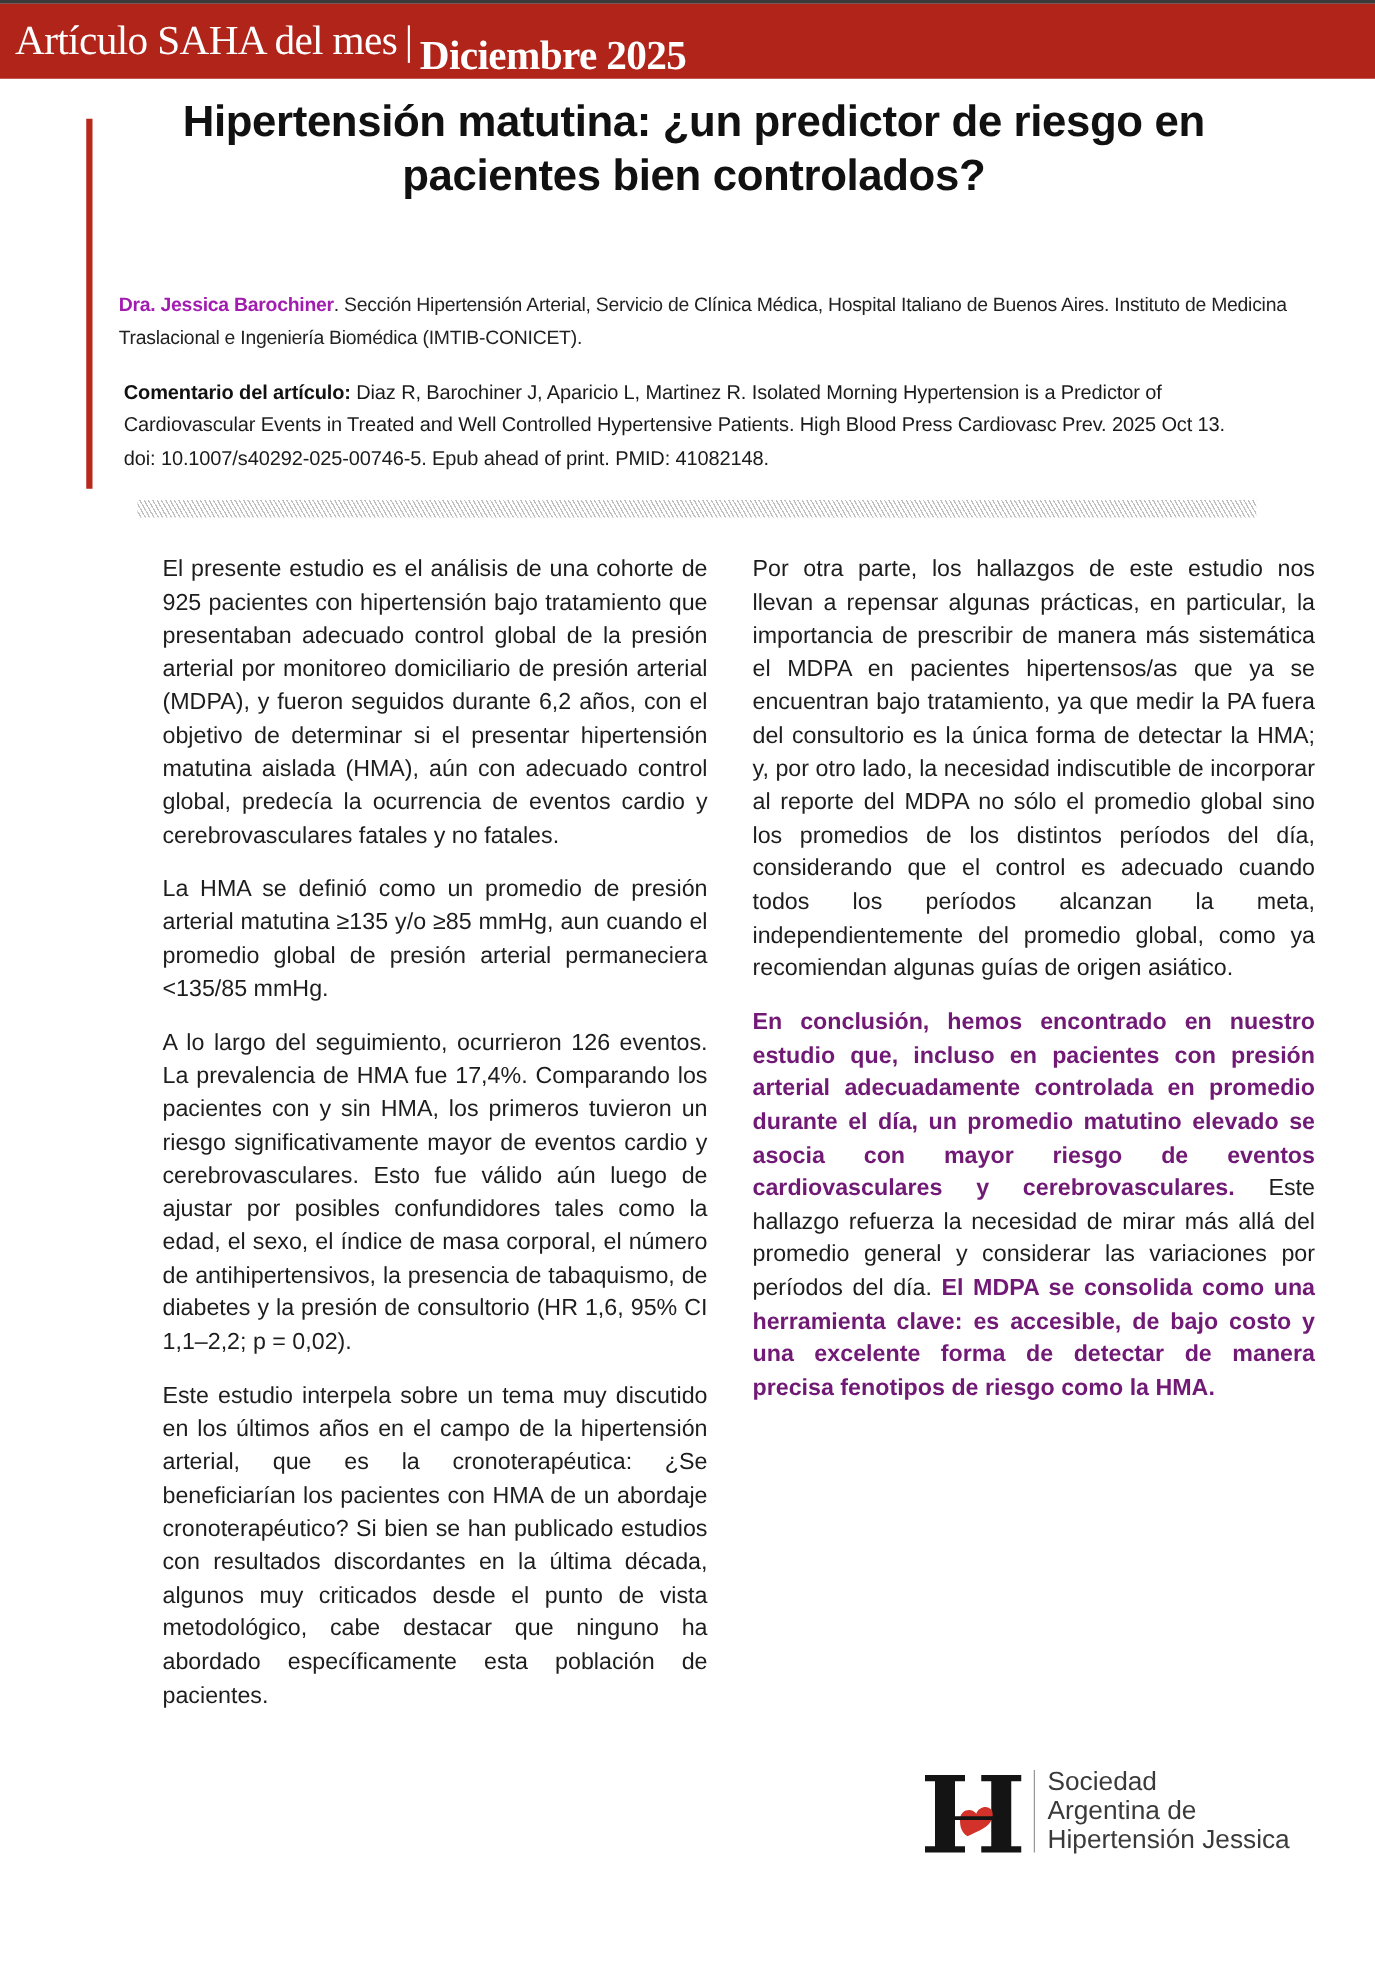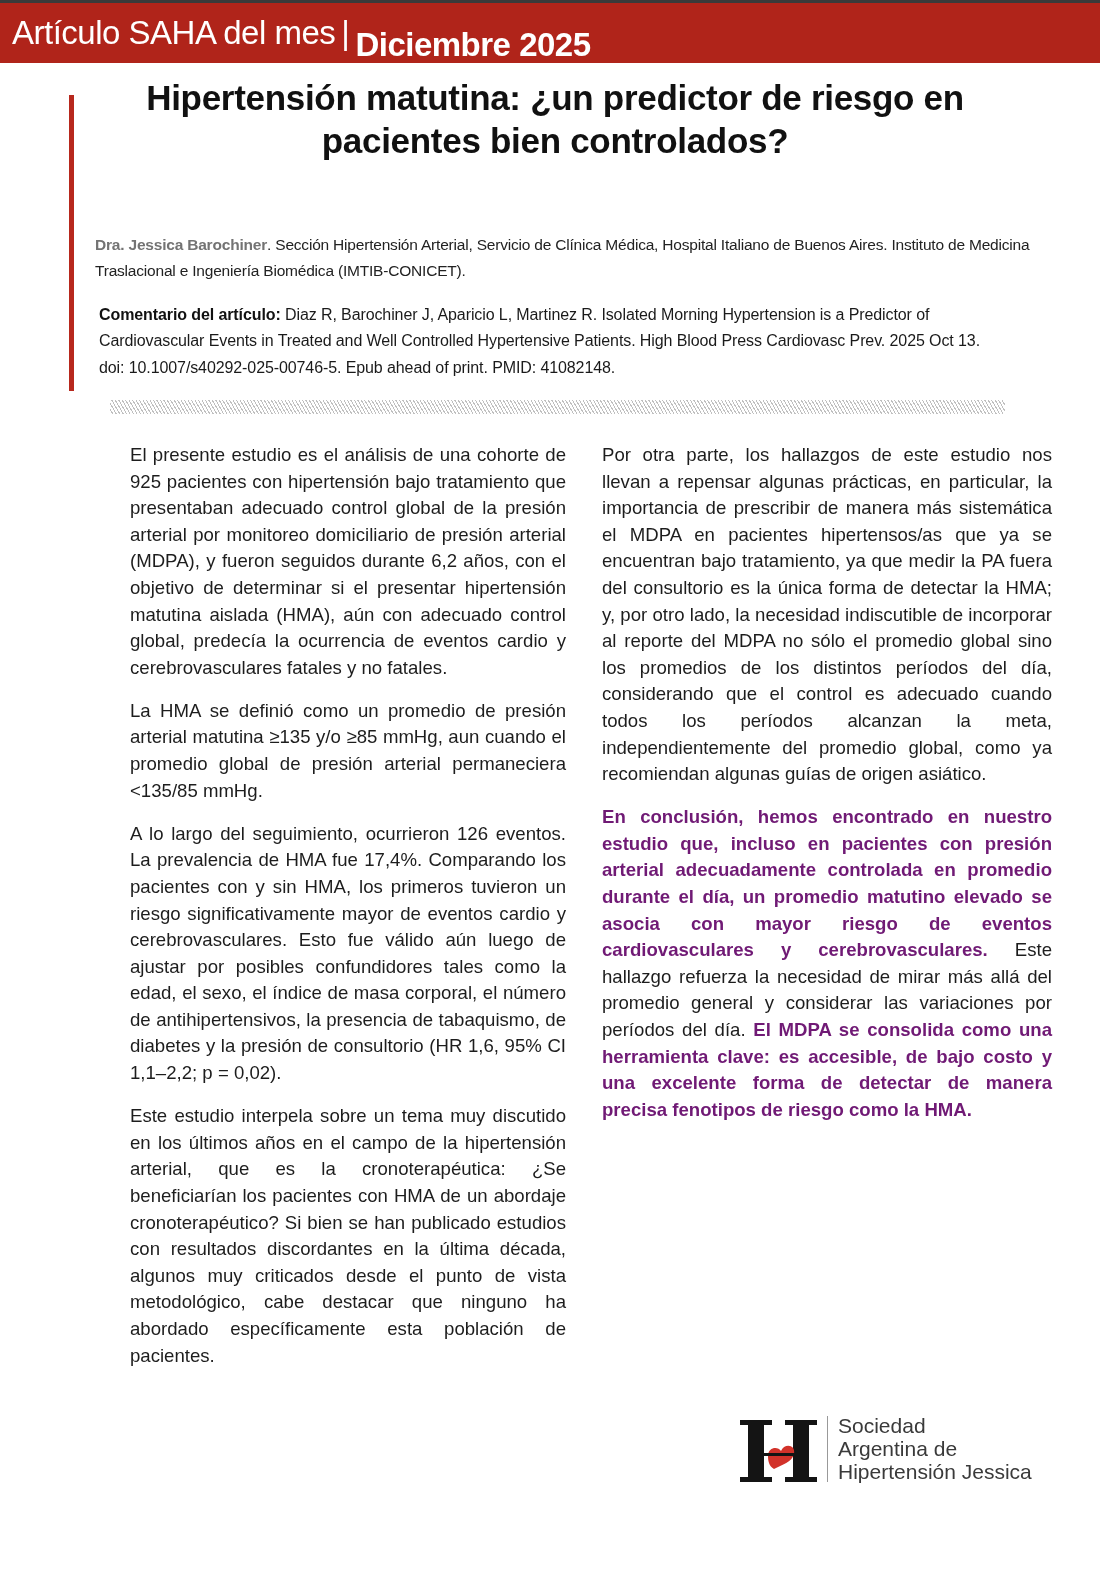--- a/index.html
+++ b/index.html
@@ -27,20 +27,21 @@
       width: 1100px; height: 60px;
       background: #b0241a;
       color: #ffffff;
       display: flex;
       align-items: center;
       padding-left: 12px;
       box-sizing: border-box;
       font-size: 33px;
       letter-spacing: -0.5px;
       white-space: nowrap;
+      font-family: Liberation Serif, serif;
     }
     .header-bar .sep {
       margin: 0 6px;
     }
     .header-bar .bold {
       font-weight: bold;
       margin-top: 24px;
     }
     .accent-bar {
       position: absolute;
@@ -65,21 +66,21 @@
     .author {
       position: absolute;
       left: 95px;
       top: 232px;
       width: 960px;
       font-size: 15.5px;
       line-height: 26px;
       color: #222222;
       letter-spacing: -0.2px;
     }
-    .author b { color: #737373; }
+    .author b { color: #a21caf; }
     .comment {
       position: absolute;
       left: 99px;
       top: 302px;
       width: 910px;
       font-size: 16px;
       line-height: 26.3px;
       color: #1a1a1a;
       letter-spacing: -0.1px;
     }

